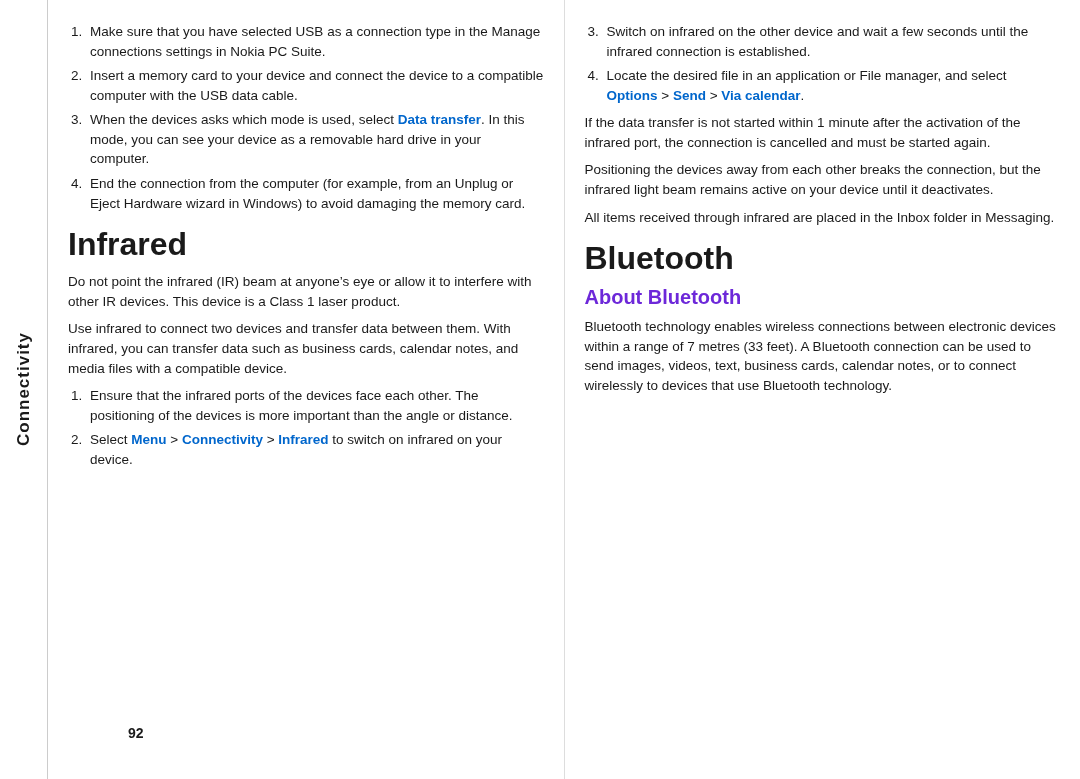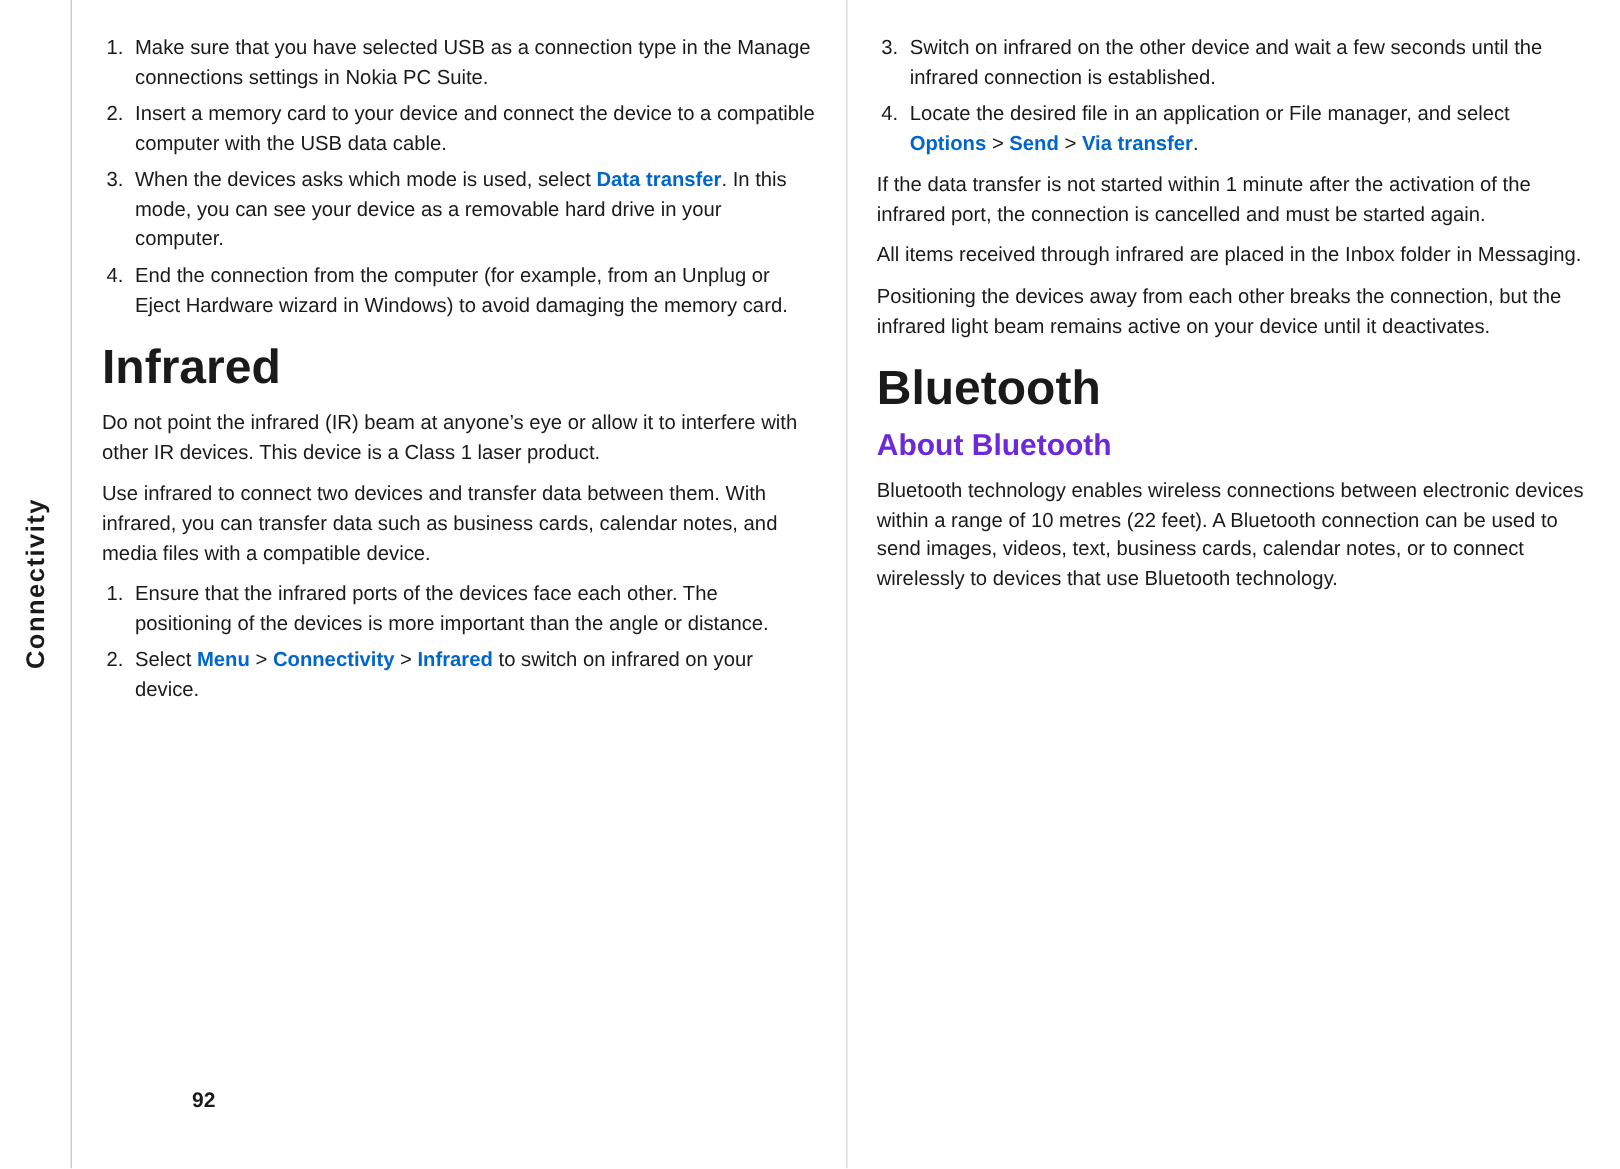--- a/index.html
+++ b/index.html
@@ -152,30 +152,30 @@
       </div>
     </div>
 
     <div class="col-right">
 
       <ol start="3">
         <li>
           <span>Switch on infrared on the other device and wait a few seconds until the infrared connection is established.</span>
         </li>
         <li>
-          <span>Locate the desired file in an application or File manager, and select </span><a class="blue-link"><span>Options</span></a><span> &gt; </span><a class="blue-link"><span>Send</span></a><span> &gt; </span><a class="blue-link"><span>Via transfer</span></a><span>.</span>
+          <span>Locate the desired file in an application or File manager, and select </span><a class="blue-link"><span>Options</span></a><span> &gt; </span><a class="blue-link"><span>Send</span></a><span> &gt; </span><a class="blue-link"><span>Via calendar</span></a><span>.</span>
         </li>
       </ol>
 
       <p>If the data transfer is not started within 1 minute after the activation of the infrared port, the connection is cancelled and must be started again.</p>
+      <p>Positioning the devices away from each other breaks the connection, but the infrared light beam remains active on your device until it deactivates.</p>
       <p>All items received through infrared are placed in the Inbox folder in Messaging.</p>
-      <p>Positioning the devices away from each other breaks the connection, but the infrared light beam remains active on your device until it deactivates.</p>
 
       <h2 class="section-heading">Bluetooth</h2>
 
 
       <h3 class="sub-heading">About Bluetooth</h3>
 
-      <p>Bluetooth technology enables wireless connections between electronic devices within a range of 10 metres (22 feet). A Bluetooth connection can be used to send images, videos, text, business cards, calendar notes, or to connect wirelessly to devices that use Bluetooth technology.</p>
+      <p>Bluetooth technology enables wireless connections between electronic devices within a range of 7 metres (33 feet). A Bluetooth connection can be used to send images, videos, text, business cards, calendar notes, or to connect wirelessly to devices that use Bluetooth technology.</p>
 
     </div>
   </div>
 </div>
 
 </body></html>

